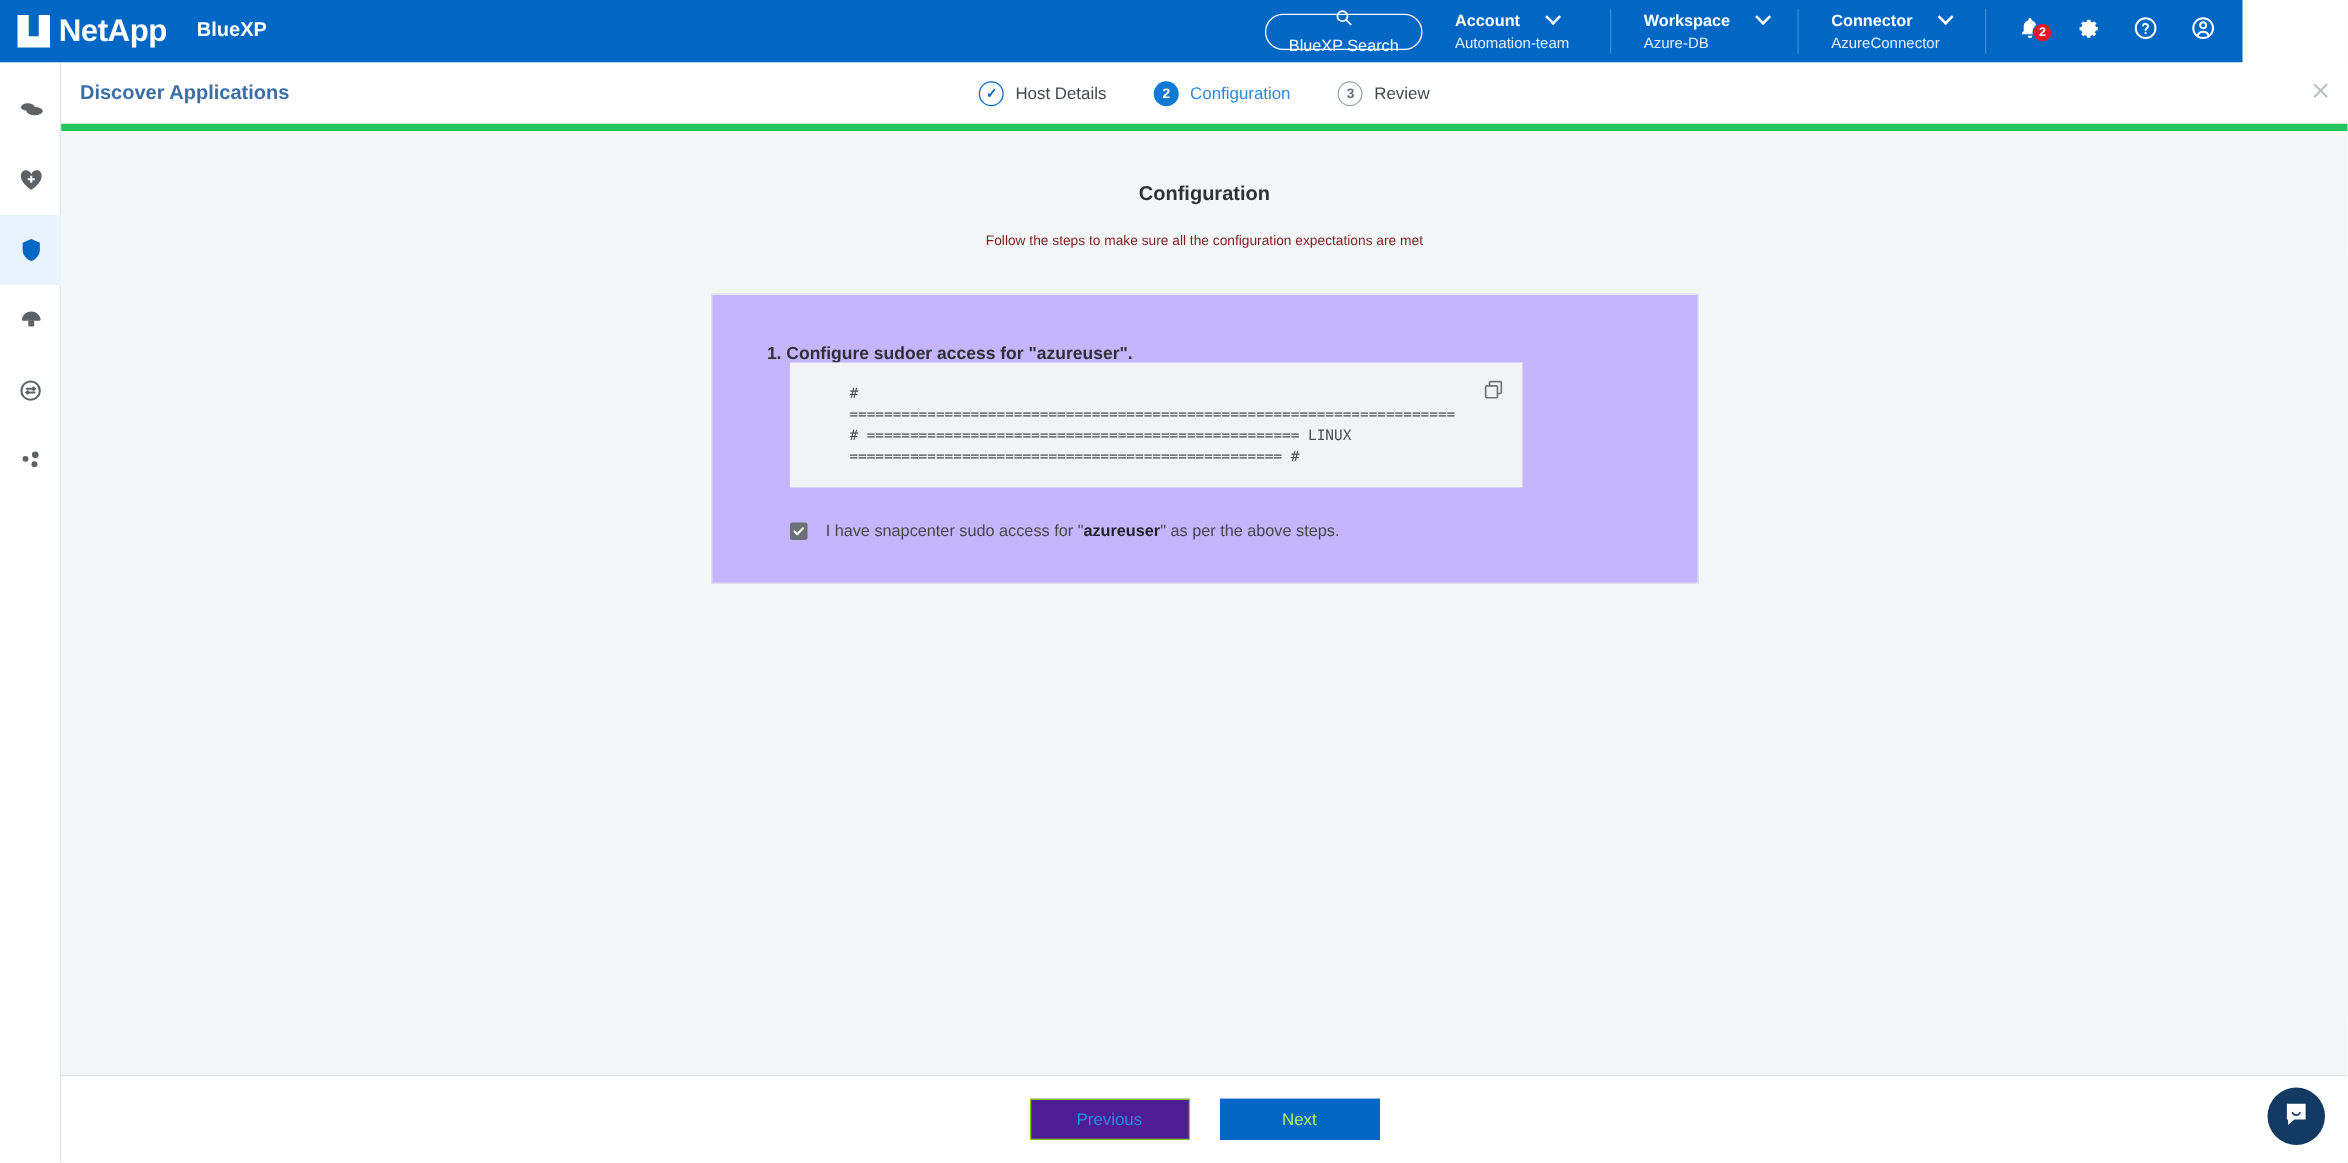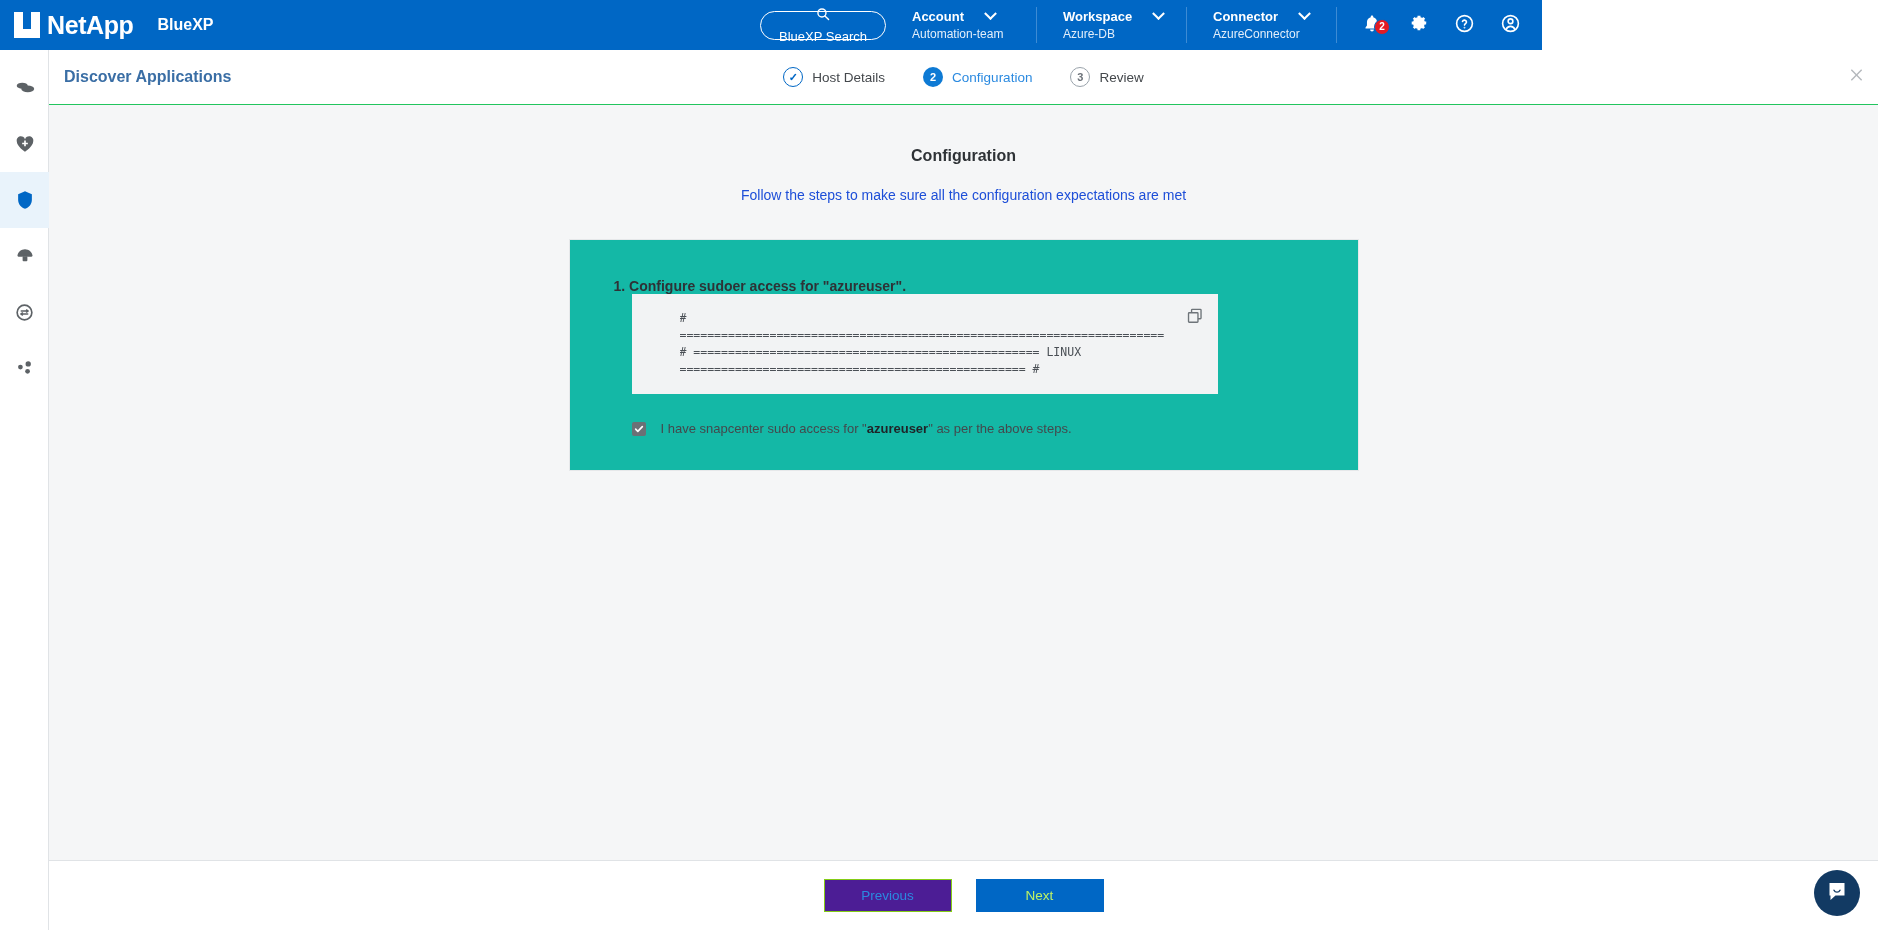--- a/index.html
+++ b/index.html
@@ -6,21 +6,21 @@
   html, body {
     width: 1878px; height: 930px;
     font-family: "Liberation Sans", sans-serif;
     background: #ffffff;
     overflow: hidden;
   }
 
   
   .topbar {
     position: absolute; top: 0; left: 0;
-    width: 1542px; height: 50px;
+    width: 1794px; height: 50px;
     background: #0067c5;
     display: flex; align-items: center;
     color: #ffffff;
   }
   .brand-block { display: flex; align-items: center; padding-left: 14px; }
   .netapp-logo { display: flex; align-items: center; }
   .netapp-mark {
     width: 26px; height: 26px; background: #ffffff;
     position: relative; margin-right: 7px;
   }
@@ -92,21 +92,21 @@
     cursor: pointer;
   }
   .rail-item.active { background: #e9f3fb; }
   .rail-item svg { display: block; }
 
   
   .page-header {
     position: absolute; left: 49px; top: 50px;
     width: 1829px; height: 55px;
     background: #ffffff;
-    border-bottom: 1px solid #22c55e;
+    border-bottom: 6px solid #22c55e;
     display: flex; align-items: center;
   }
   .page-title {
     font-size: 16px; font-weight: bold; color: #3a6ea5;
     padding-left: 15px;
   }
   .stepper {
     position: absolute; left: 0; right: 0;
     display: flex; align-items: center; justify-content: center;
     gap: 38px; pointer-events: none;
@@ -132,25 +132,25 @@
     position: absolute; left: 49px; top: 105px;
     width: 1829px; height: 755px;
     background: #f5f6f7;
     overflow: hidden;
   }
   .cfg-title {
     text-align: center; font-size: 16px; font-weight: bold;
     color: #2e3236; margin-top: 42px;
   }
   .cfg-sub {
-    text-align: center; font-size: 14px; color: #1d4ed8; margin-top: 22px;
+    text-align: center; font-size: 11px; color: #7f1d1d; margin-top: 22px;
   }
   .card {
     width: 790px; margin: 36px auto 0 auto;
-    background: #14b8a6; border: 1px solid #e6e8ea;
+    background: #c4b5fd; border: 1px solid #e6e8ea;
     padding: 38px 44px 34px 44px;
   }
   .step1-title {
     font-size: 14px; font-weight: bold; color: #2e3236;
   }
   .sublist { margin: 18px 0 0 18px; }
   .sublist-item {
     font-size: 13px; color: #44484c; margin-bottom: 18px;
     line-height: 17px;
   }

